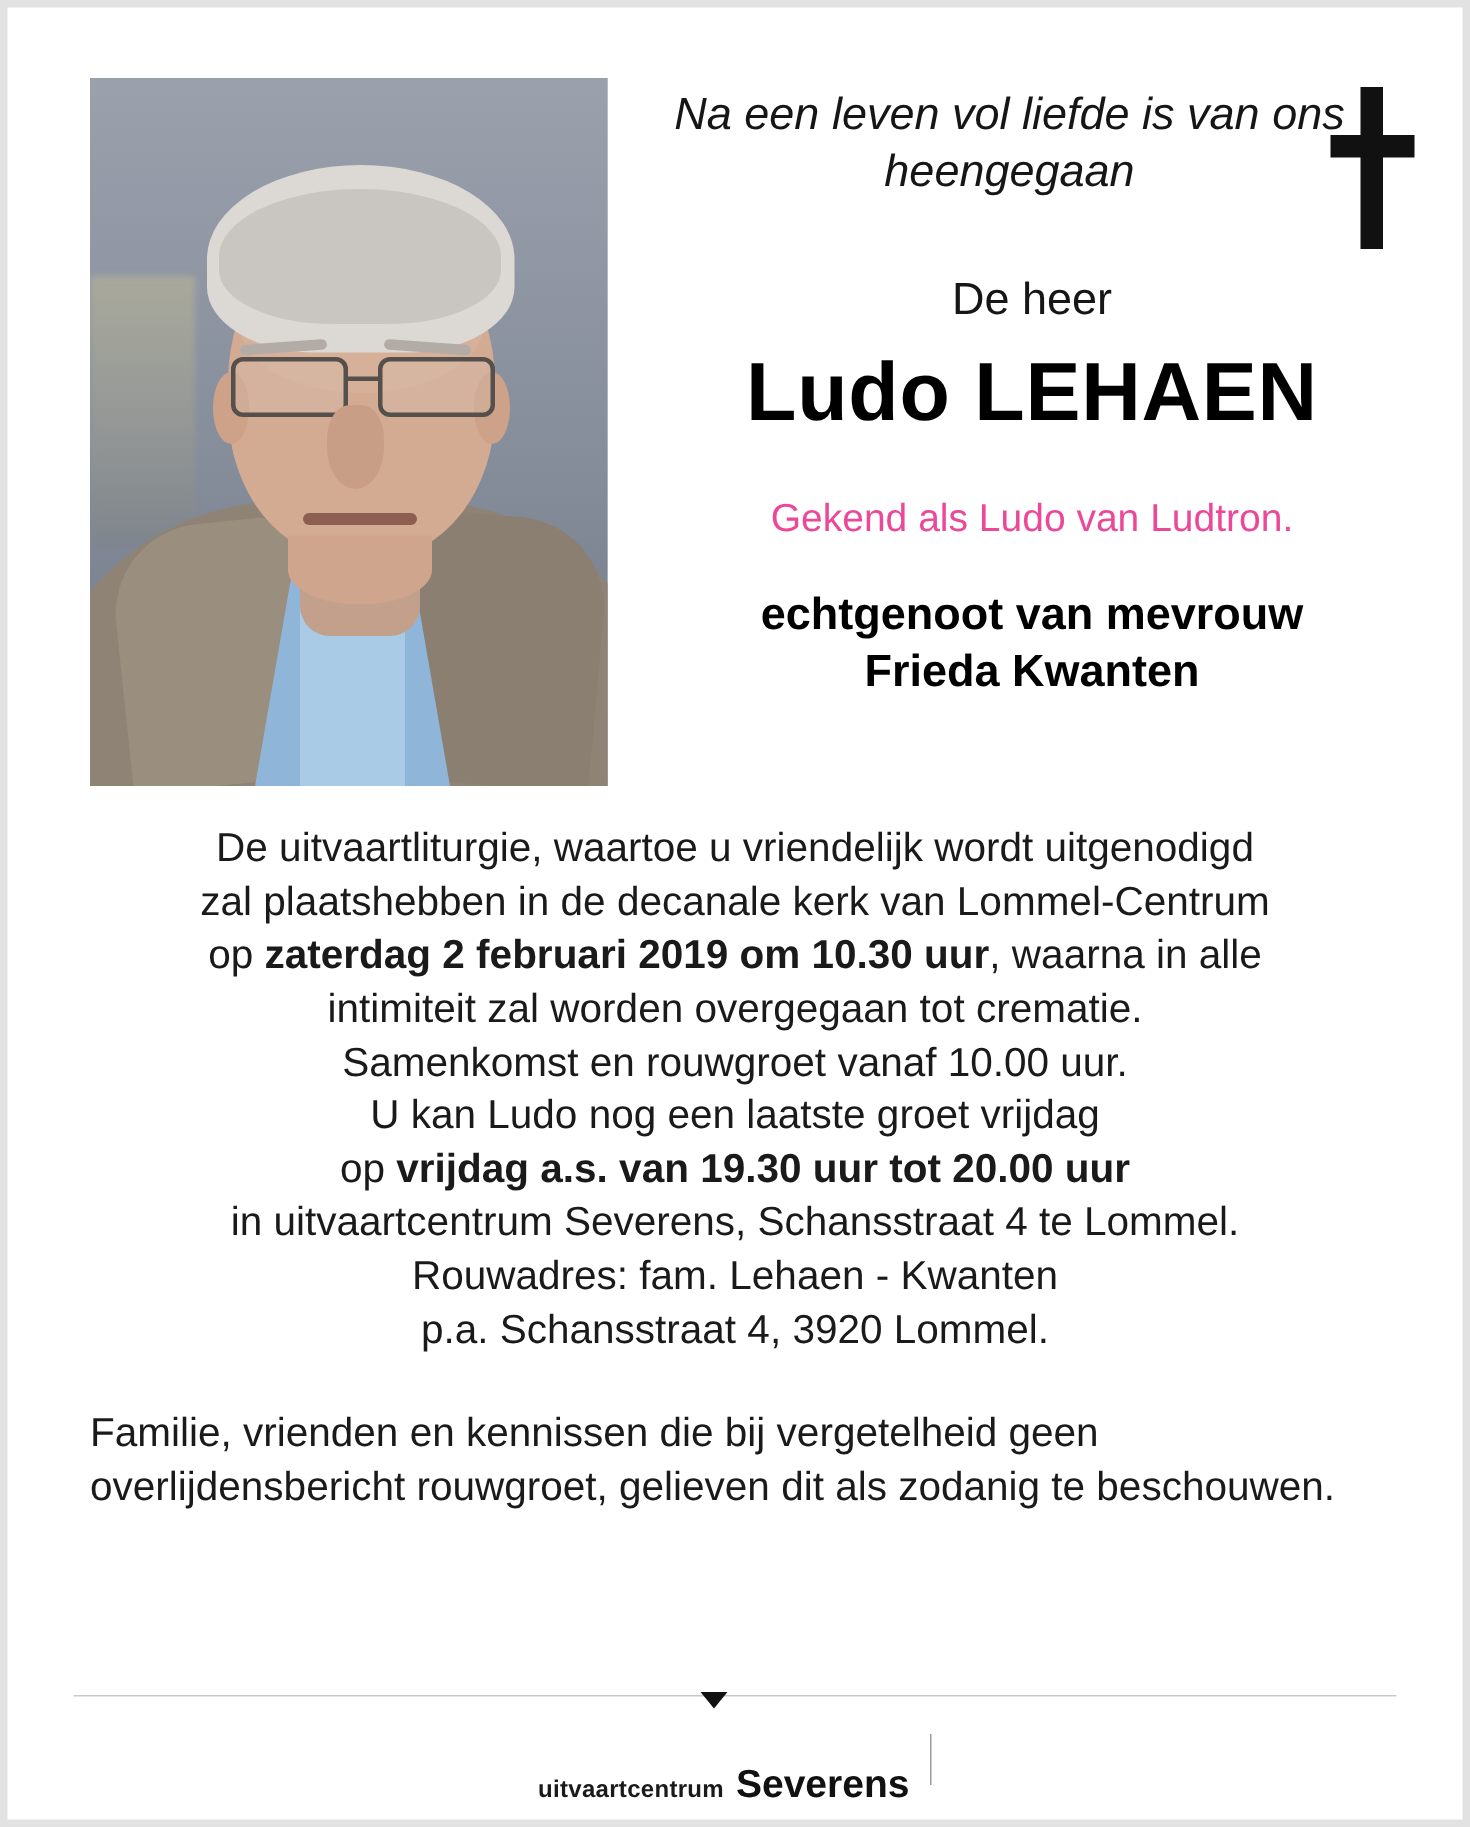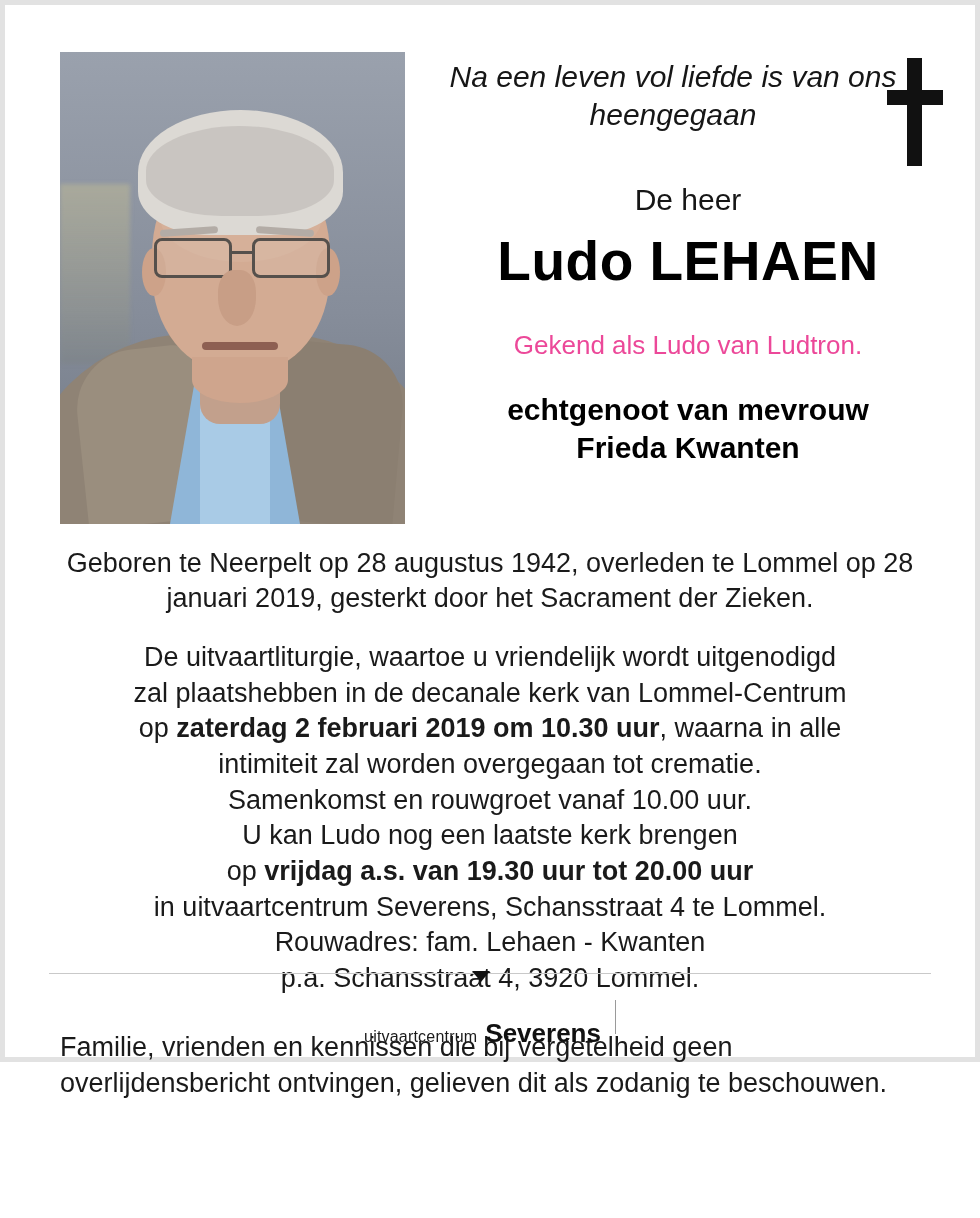--- a/index.html
+++ b/index.html
@@ -10,21 +10,21 @@
     width: 980px;
     height: 1218px;
     background: #ffffff;
     font-family: "Liberation Sans", sans-serif;
     color: #1a1a1a;
     overflow: hidden;
   }
   .card {
     position: relative;
     width: 980px;
-    height: 1062px;
+    height: 1218px;
     box-sizing: border-box;
     background: #ffffff;
     border: 5px solid #e2e2e2;
     padding: 0;
   }
   .top-section {
     position: relative;
     display: flex;
     padding: 47px 22px 0 55px;
     box-sizing: border-box;
@@ -285,21 +285,21 @@
     gap: 14px;
   }
   .brand {
     display: flex;
     align-items: baseline;
     gap: 8px;
     position: relative;
   }
   .brand-small {
     font-size: 16px;
-    font-weight: normal;
+    font-weight: bold;
     letter-spacing: 0.2px;
     color: #1a1a1a;
     margin-top: 44px;
   }
   .brand-big {
     font-size: 26px;
     font-weight: bold;
     color: #111;
   }
   .brand-caret {
@@ -365,40 +365,39 @@
       <div class="deheer">De heer</div>
       <div class="name">Ludo LEHAEN</div>
       <div class="known">Gekend als Ludo van Ludtron.</div>
       <div class="spouse">
         <div>echtgenoot van mevrouw</div>
         <div>Frieda Kwanten</div>
       </div>
     </div>
   </div>
 
-  <div class="body-block birth">Geboren te Neerpelt op 28 augustus 1942, overleden te Lommel op 28 januari 2019, gesterkt door het Sacrament der Zieken.</div>
 
   <div class="body-block service">
     <div>De uitvaartliturgie, waartoe u vriendelijk wordt uitgenodigd</div>
     <div>zal plaatshebben in de decanale kerk van Lommel-Centrum</div>
     <div>
       <span>op </span><b>zaterdag 2 februari 2019 om 10.30 uur</b><span>, waarna in alle</span>
     </div>
     <div>intimiteit zal worden overgegaan tot crematie.</div>
     <div>Samenkomst en rouwgroet vanaf 10.00 uur.</div>
-    <div>U kan Ludo nog een laatste kerk brengen</div>
+    <div>U kan Ludo nog een laatste groet vrijdag</div>
     <div>
       <span>op </span><b>vrijdag a.s. van 19.30 uur tot 20.00 uur</b>
     </div>
     <div>in uitvaartcentrum Severens, Schansstraat 4 te Lommel.</div>
     <div>Rouwadres: fam. Lehaen - Kwanten</div>
     <div>p.a. Schansstraat 4, 3920 Lommel.</div>
   </div>
 
-  <div class="closing">Familie, vrienden en kennissen die bij vergetelheid geen overlijdensbericht ontvingen, gelieven dit als zodanig te beschouwen.</div>
+  <div class="closing">Familie, vrienden en kennissen die bij vergetelheid geen overlijdensbericht rouwgroet, gelieven dit als zodanig te beschouwen.</div>
 
   <div class="footer">
     <div class="footer-rule"></div>
     <div class="footer-inner">
       <div class="brand">
         <span class="brand-caret"></span>
         <span class="brand-small">uitvaartcentrum</span>
         <span class="brand-big">Severens</span>
       </div>
       <div class="footer-div"></div>

